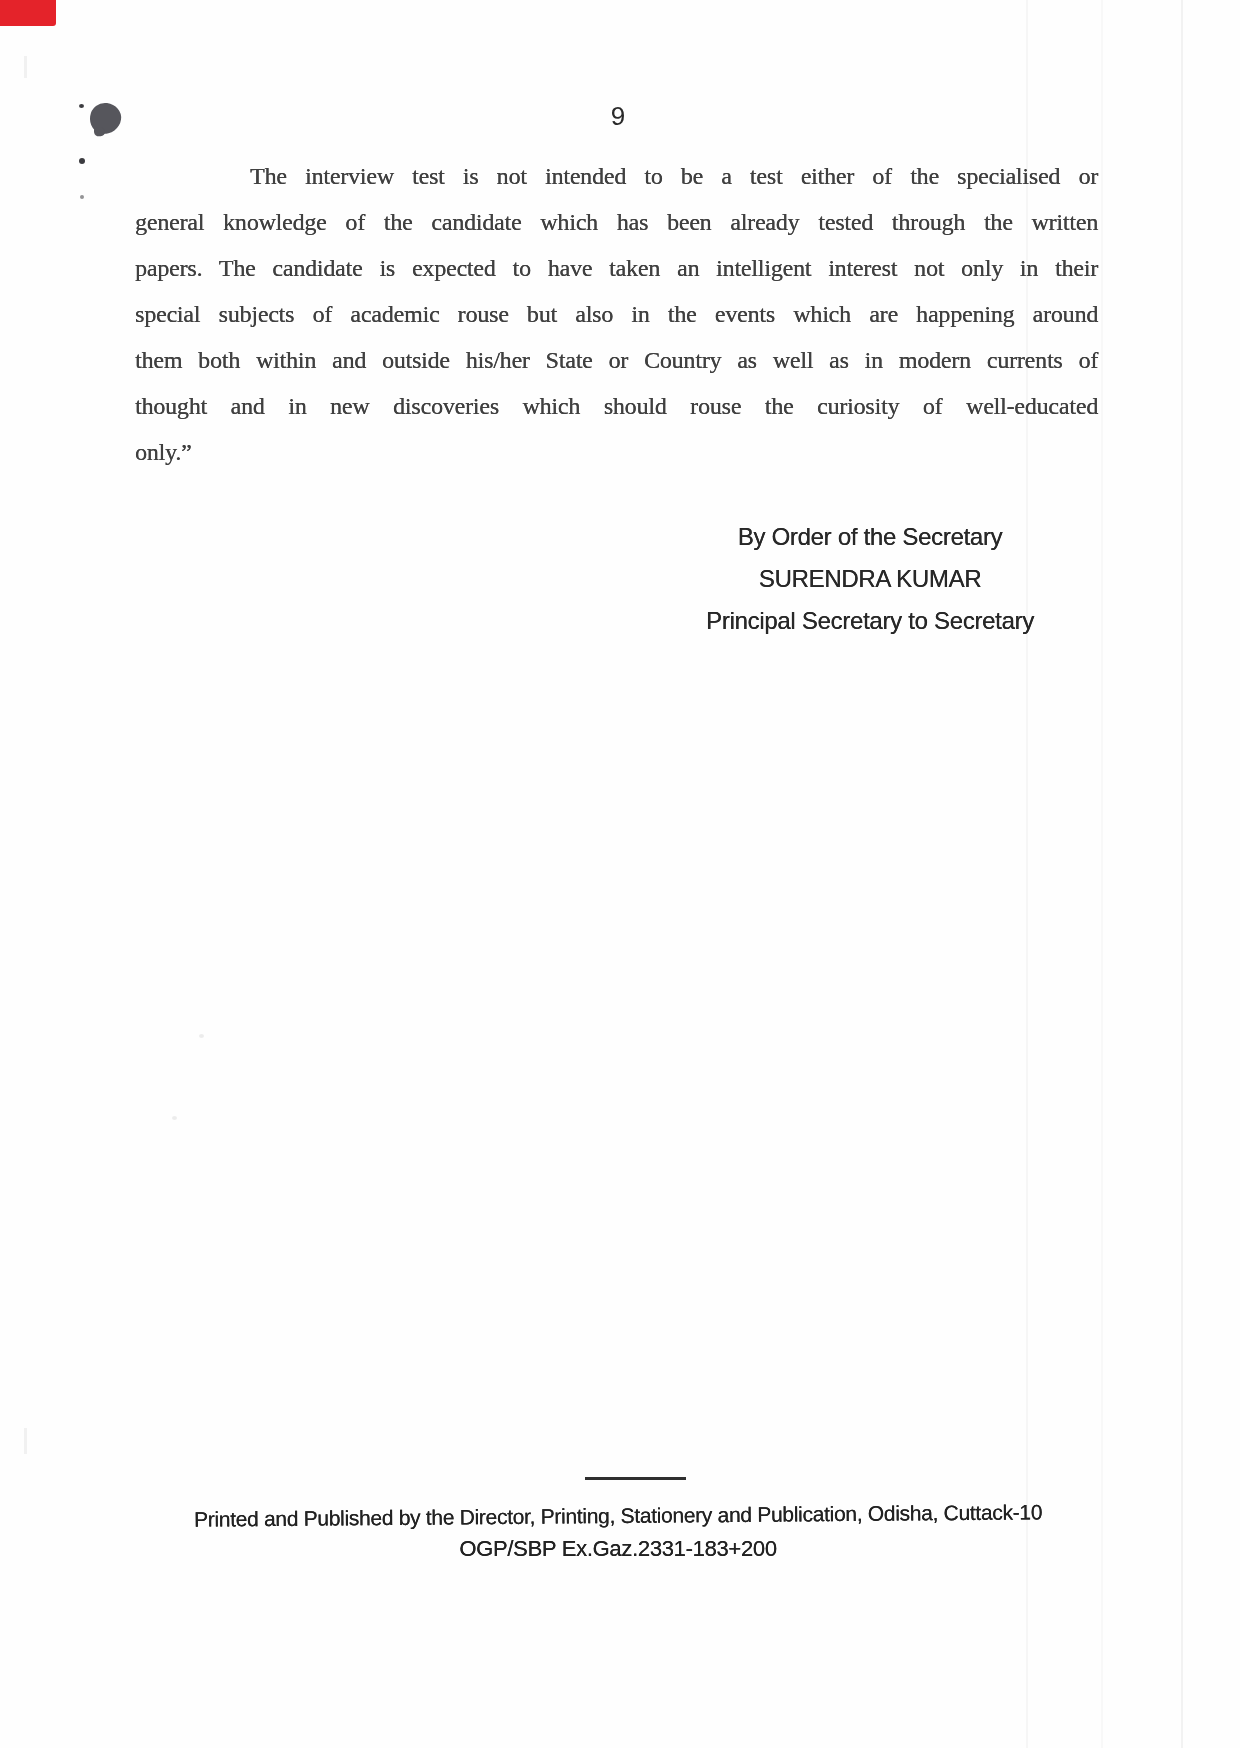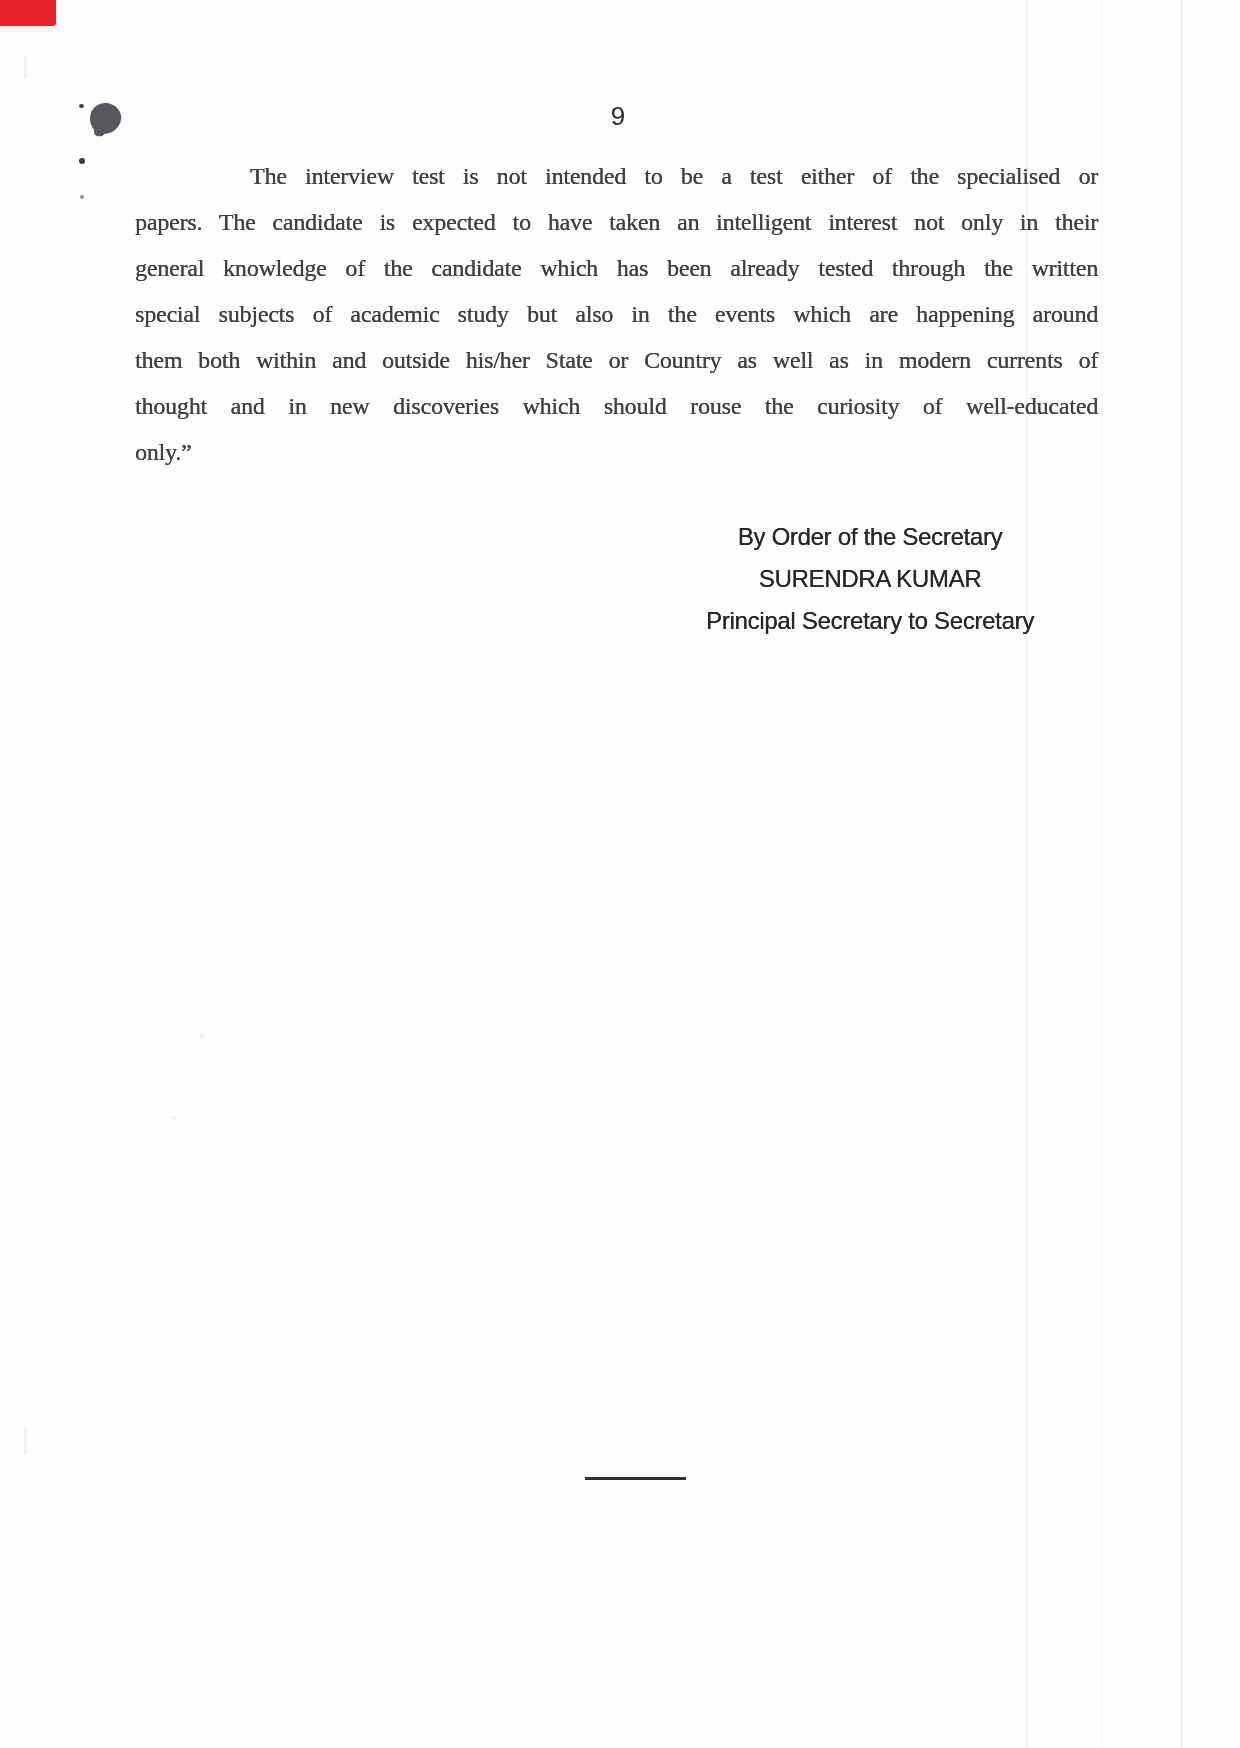--- a/index.html
+++ b/index.html
@@ -108,29 +108,33 @@
   <div class="fold-line fold-1"></div>
   <div class="fold-line fold-2"></div>
   <div class="fold-line fold-3"></div>
   <div class="edge-dash edge-dash-a"></div>
   <div class="edge-dash edge-dash-b"></div>
 
   <div class="page-number">9</div>
 
   <div class="paragraph">
     <div class="jline first">The interview test is not intended to be a test either of the specialised or</div>
+    <div class="jline">general knowledge of the candidate which has been already tested through the written</div>
     <div class="jline">papers. The candidate is expected to have taken an intelligent interest not only in their</div>
-    <div class="jline">general knowledge of the candidate which has been already tested through the written</div>
-    <div class="jline">special subjects of academic study but also in the events which are happening around</div>
+    <div class="jline">special subjects of academic rouse but also in the events which are happening around</div>
     <div class="jline">them both within and outside his/her State or Country as well as in modern currents of</div>
     <div class="jline">thought and in new discoveries which should rouse the curiosity of well-educated</div>
     <div class="jline last">only.”</div>
   </div>
 
   <div class="signature">
     <div>By Order of the Secretary</div>
     <div>SURENDRA KUMAR</div>
     <div>Principal Secretary to Secretary</div>
   </div>
 
   <div class="footer-rule"></div>
+  <div class="footer">
+    <div class="imprint">Printed and Published by the Director, Printing, Stationery and Publication, Odisha, Cuttack-10</div>
+    <div class="code">OGP/SBP Ex.Gaz.2331-183+200</div>
+  </div>
 
 </div>
 
 </body></html>

